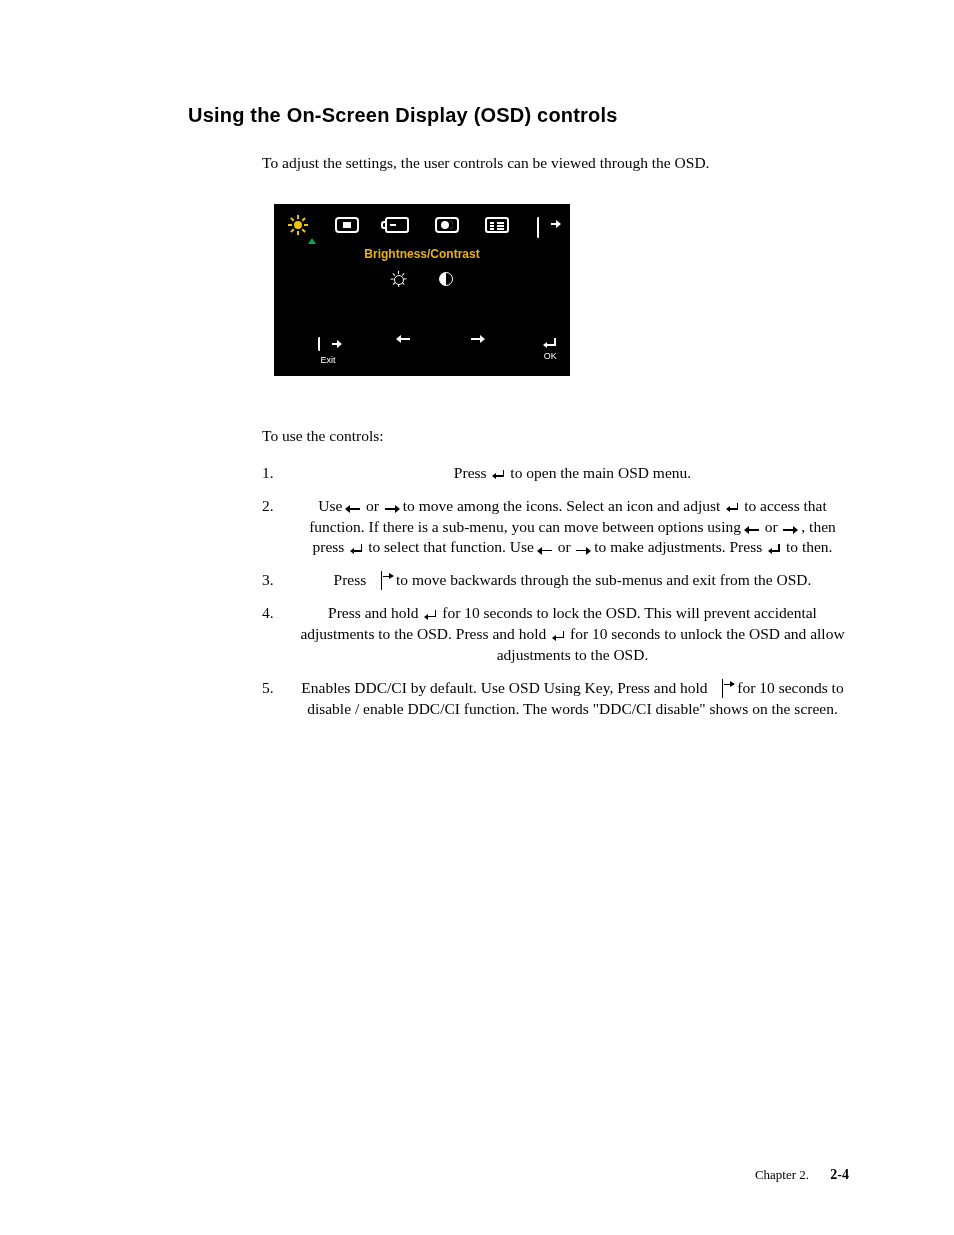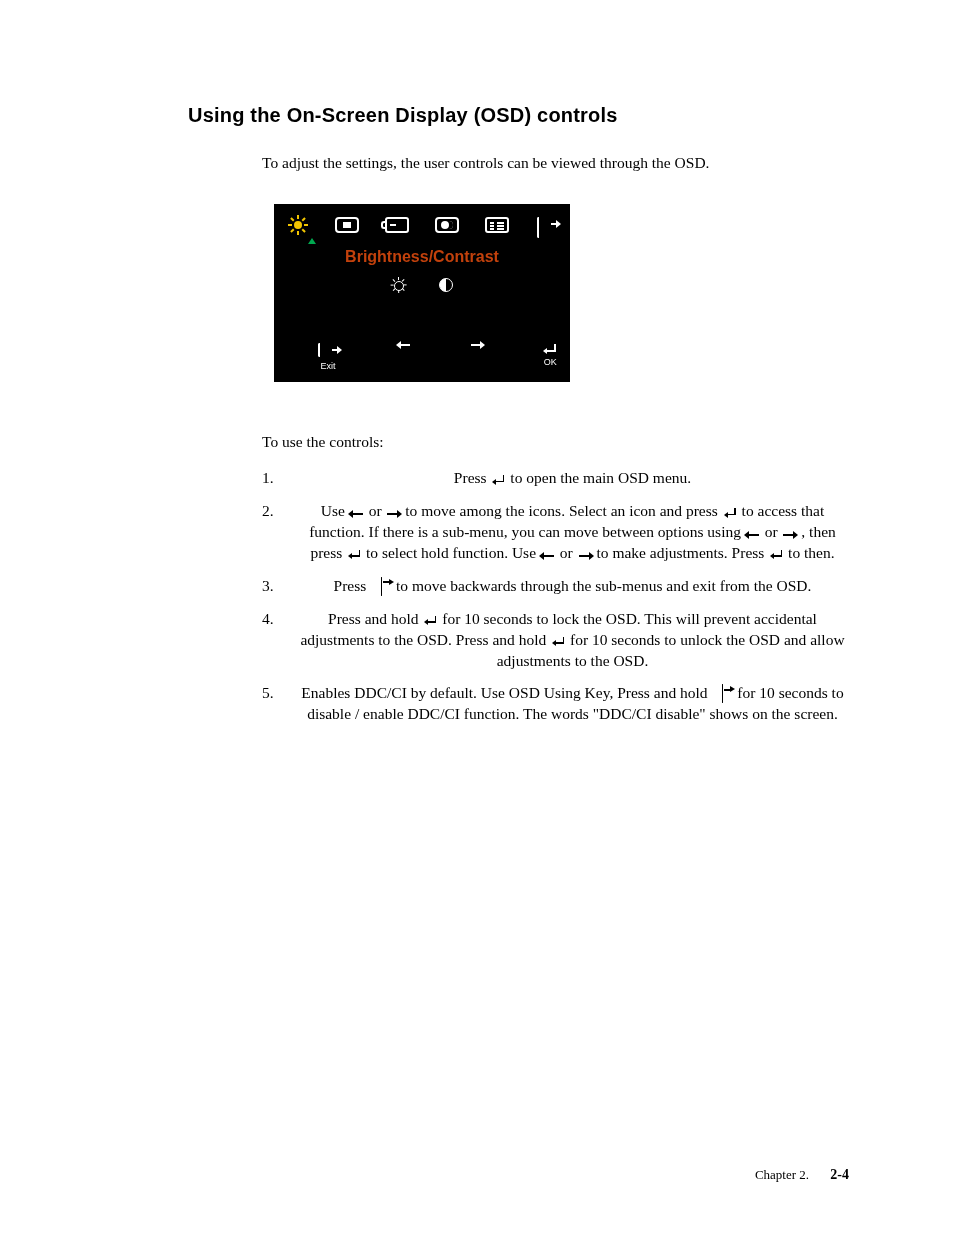--- a/index.html
+++ b/index.html
@@ -127,21 +127,21 @@
   }
   .icon-exit .arr {
     position: absolute; right: -2px; top: 5px;
     width: 8px; height: 2px; background: #fff;
   }
   .icon-exit .arr::after {
     content:""; position:absolute; right:-2px; top:-3px;
     border-left: 5px solid #fff; border-top: 4px solid transparent; border-bottom: 4px solid transparent;
   }
   .osd-title {
-    color: #c2410c; font-weight: 700; font-size: 16px;
+    color: #eab308; font-weight: 700; font-size: 12px;
     text-align: center; padding: 2px 0 8px 0;
   }
   .osd-sub {
     display: flex; justify-content: center; gap: 34px; padding: 2px 0 46px 0;
     align-items: center;
   }
   .sub-bright {
     position: relative; width: 14px; height: 14px;
   }
   .sub-bright .c { width: 8px; height: 8px; border: 1px solid #fff; border-radius: 50%;
@@ -331,29 +331,29 @@
     <li>
       <span>Press </span>
       <span class="inline-icon ii-enter"><span class="v"></span><span class="h"></span></span>
       <span> to open the main OSD menu.</span>
     </li>
     <li>
       <span>Use </span>
       <span class="inline-icon ii-left"></span>
       <span> or </span>
       <span class="inline-icon ii-right"></span>
-      <span> to move among the icons. Select an icon and press </span>
+      <span> to move among the icons. Select an icon and adjust </span>
       <span class="inline-icon ii-enter"><span class="v"></span><span class="h"></span></span>
       <span> to access that function. If there is a sub-menu, you can move between options using </span>
       <span class="inline-icon ii-left"></span>
       <span> or </span>
       <span class="inline-icon ii-right"></span>
       <span>, then press </span>
       <span class="inline-icon ii-enter"><span class="v"></span><span class="h"></span></span>
-      <span> to select hold function. Use </span>
+      <span> to select that function. Use </span>
       <span class="inline-icon ii-left"></span>
       <span> or </span>
       <span class="inline-icon ii-right"></span>
       <span> to make adjustments. Press </span>
       <span class="inline-icon ii-enter"><span class="v"></span><span class="h"></span></span>
       <span> to then.</span>
     </li>
     <li>
       <span>Press </span>
       <span class="inline-icon ii-exit"><span class="box"></span><span class="arr"></span></span>

